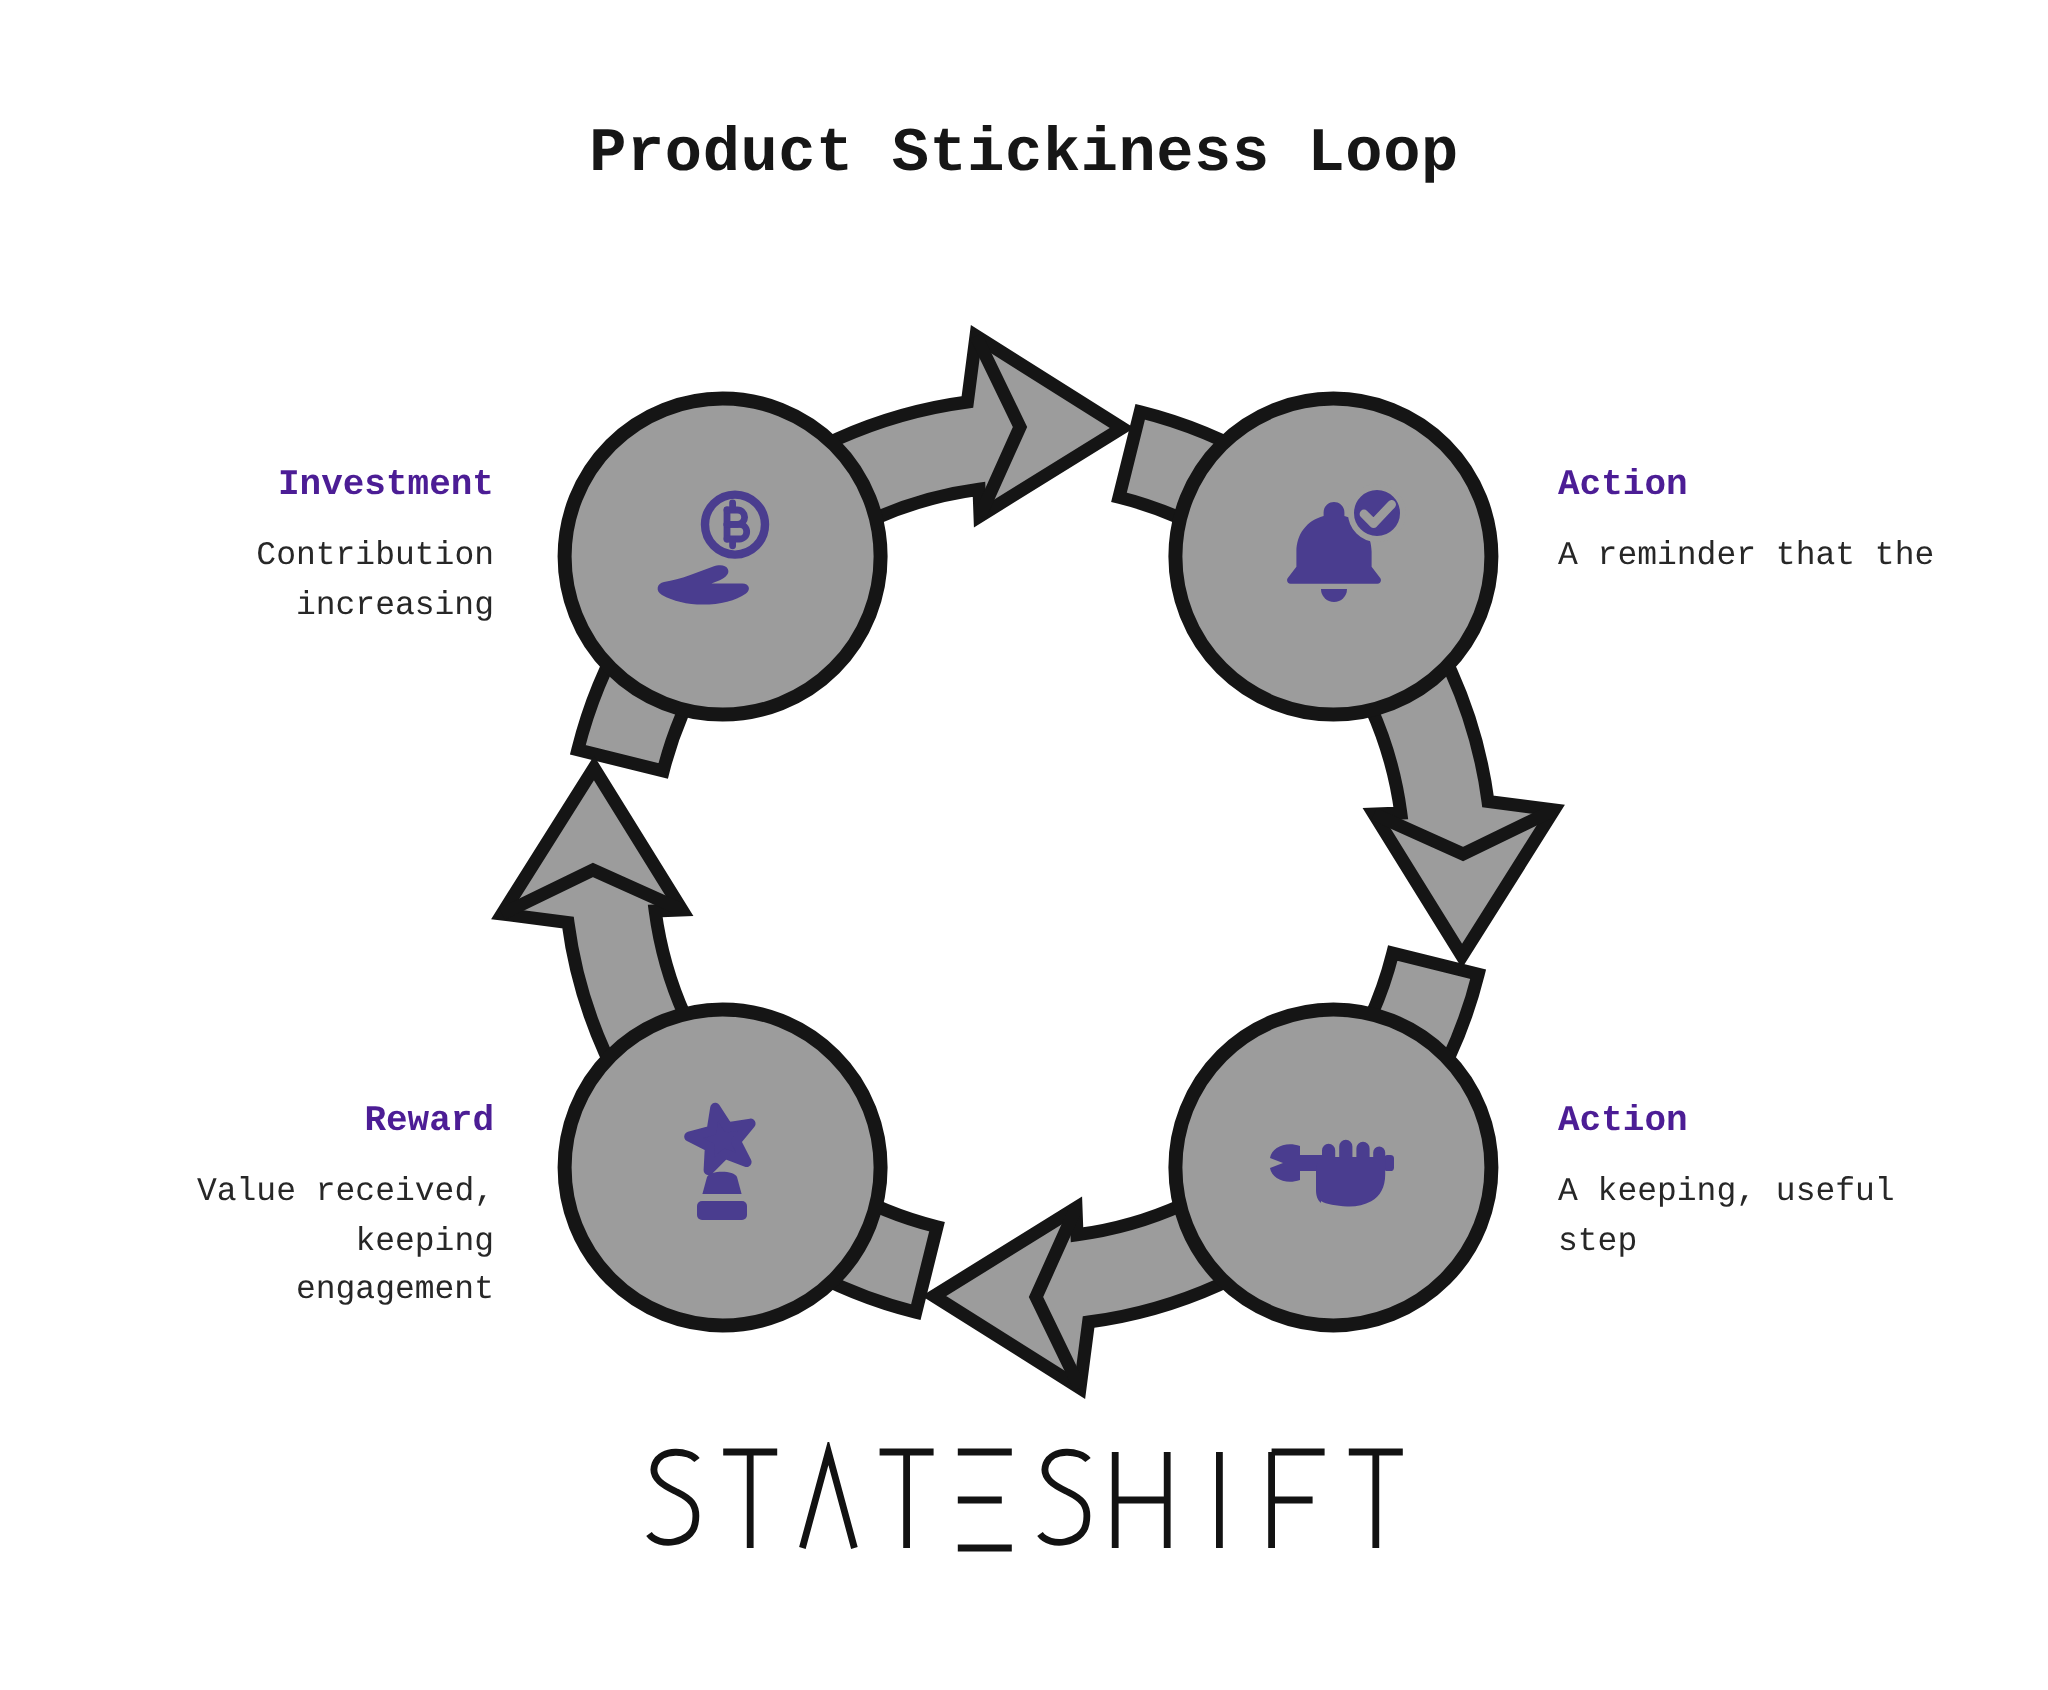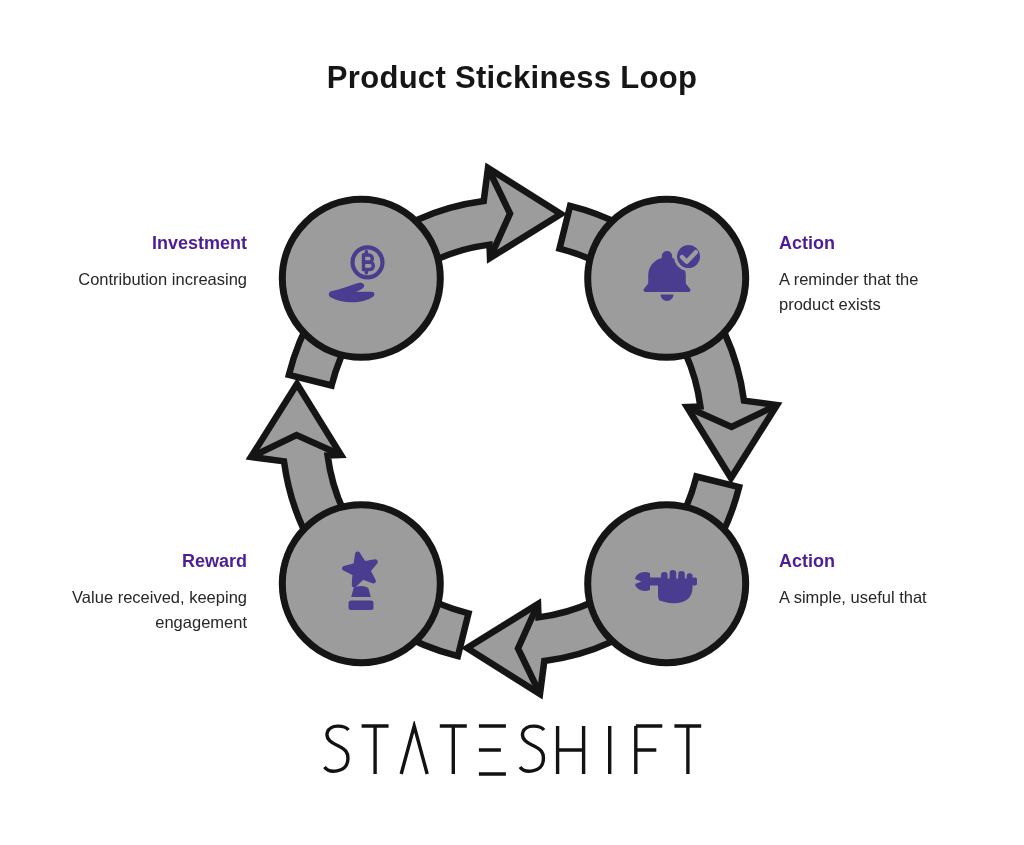--- a/index.html
+++ b/index.html
@@ -1,18 +1,18 @@
 <!DOCTYPE html>
 <html><head>
 <meta charset="utf-8">
 <style>
   html,body { margin:0; padding:0; background:#ffffff; }
   .canvas {
     position:relative; width:1024px; height:845px; background:#ffffff;
-    font-family:Liberation Sans, sans-serif; overflow:hidden;
+    font-family:Liberation Mono, monospace; overflow:hidden;
   }
   .title {
     position:absolute; top:60px; left:0; width:100%;
     text-align:center; font-size:31px; font-weight:700; letter-spacing:.3px;
     color:#161616;
   }
   .diagram-svg { position:absolute; left:0; top:0; }
   .node-text { position:absolute; }
   .nt-right { text-align:right; }
   .node-label { font-size:18px; font-weight:700; color:#4c1d95; margin:0 0 13px 0; }
@@ -98,36 +98,35 @@
     <div class="node-label">Investment</div>
     <div class="node-desc">
       <span>Contribution increasing</span>
     </div>
   </div>
 
   <div class="node-text" style="left:779px; top:233px; width:190px;">
     <div class="node-label">Action</div>
     <div class="node-desc">
       <span>A reminder that the</span>
-      <span>product exists</span>
     </div>
   </div>
 
   <div class="node-text nt-right" style="left:30px; top:551px; width:217px;">
     <div class="node-label">Reward</div>
     <div class="node-desc">
       <span>Value received, keeping</span>
       <span>engagement</span>
     </div>
   </div>
 
   <div class="node-text" style="left:779px; top:551px; width:210px;">
     <div class="node-label">Action</div>
     <div class="node-desc">
-      <span>A simple, useful that</span>
+      <span>A keeping, useful step</span>
       <span></span>
     </div>
   </div>
 
   <div class="logo" role="img" aria-label="STATESHIFT">
     <span class="sr-only">STATESHIFT</span>
     <svg width="379" height="60" viewBox="0 0 379 60" fill="none" stroke="#121212" stroke-width="3.4">
 
       <path d="M26,9 C22,4 8,3 5,11 C2,19 12,23 16,25 C22,28 27,31 25,41 C23,51 7,53 2,46"></path>
 

